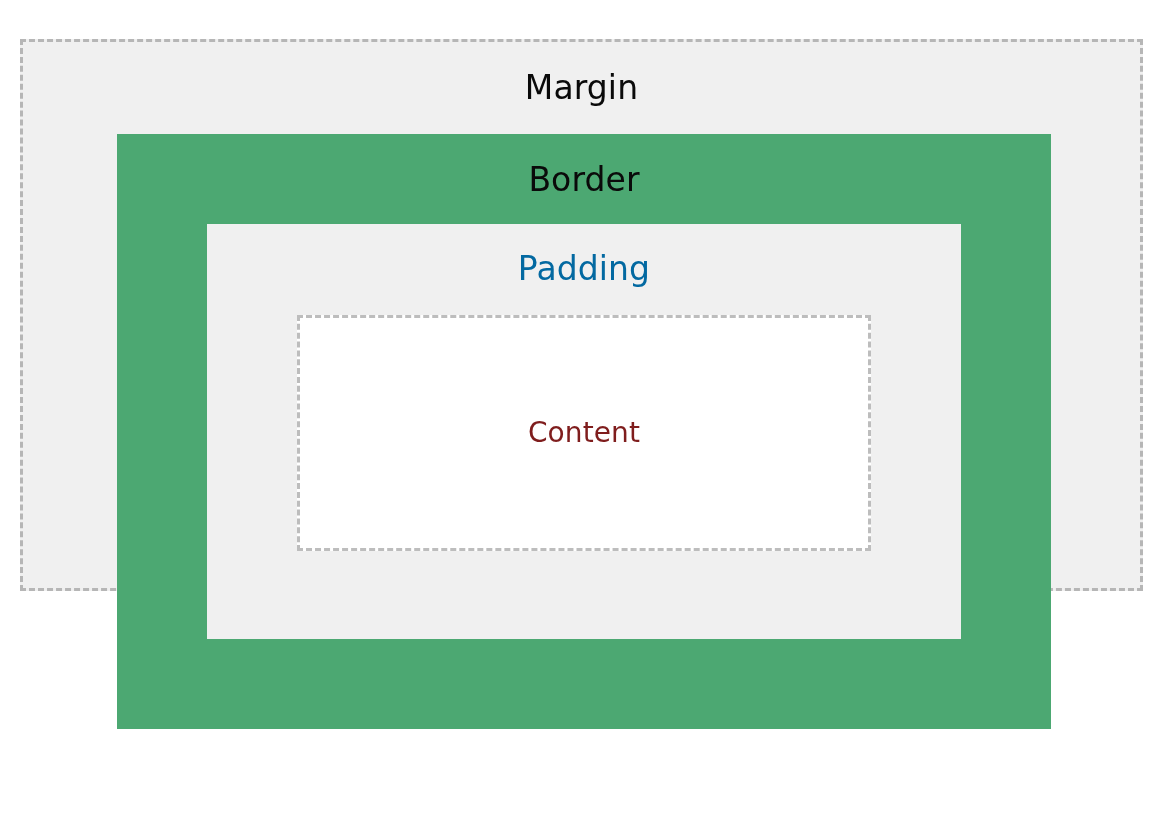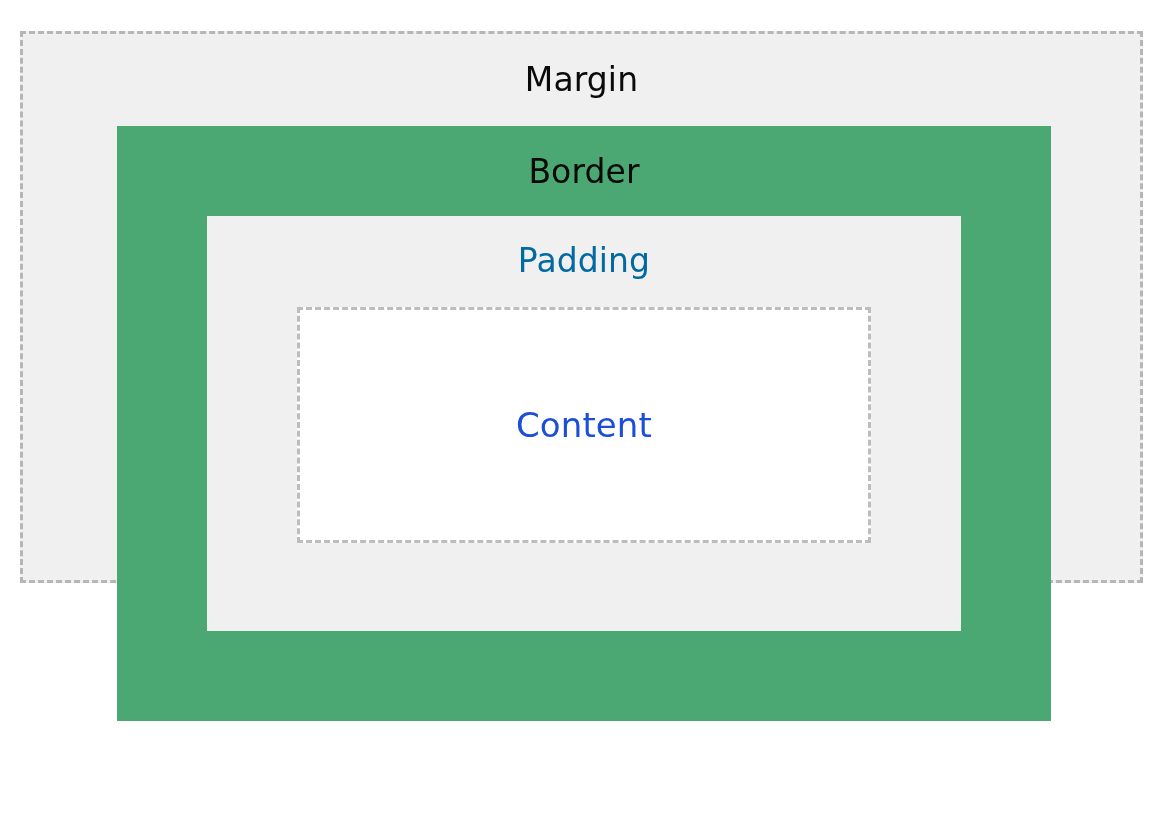--- a/index.html
+++ b/index.html
@@ -88,30 +88,30 @@
   .label-content {
     top: 50%;
     transform: translateY(-50%);
   }
 </style>
 </head>
 <body>
 
 <div id="box-model-diagram" style="background: rgb(255, 255, 255);">
 
-  <div class="margin-box" style="left: 20px; top: 31px; width: 1123px; height: 552px; background: rgb(240, 240, 240); border: 3px dashed rgb(182, 182, 182);">
+  <div class="margin-box" style="left: 20px; top: 39px; width: 1123px; height: 552px; background: rgb(240, 240, 240); border: 3px dashed rgb(182, 182, 182);">
     <div class="box-label label-margin" style="font-size: 33px; color: rgb(10, 10, 10);">Margin</div>
 
     <div class="border-box" style="left: 94px; top: 92px; width: 934px; height: 595px; background: rgb(76, 168, 114); border: none;">
       <div class="box-label label-border" style="font-size: 33px; color: rgb(10, 10, 10);">Border</div>
 
       <div class="padding-box" style="left: 90px; top: 90px; width: 754px; height: 415px; background: rgb(240, 240, 240); border: none;">
         <div class="box-label label-padding" style="font-size: 33px; color: #0369a1;">Padding</div>
 
         <div class="content-box" style="left: 90px; top: 91px; width: 574px; height: 236px; background: rgb(255, 255, 255); border: 3px dashed rgb(189, 189, 189);">
-          <div class="box-label label-content" style="font-size: 34px; color: #1d4ed8; text-align: center;">Content</div>
+          <div class="box-label label-content" style="font-size: 28px; color: #7f1d1d; text-align: center;">Content</div>
         </div>
 
       </div>
     </div>
   </div>
 
 </div>
 
 </body></html>

